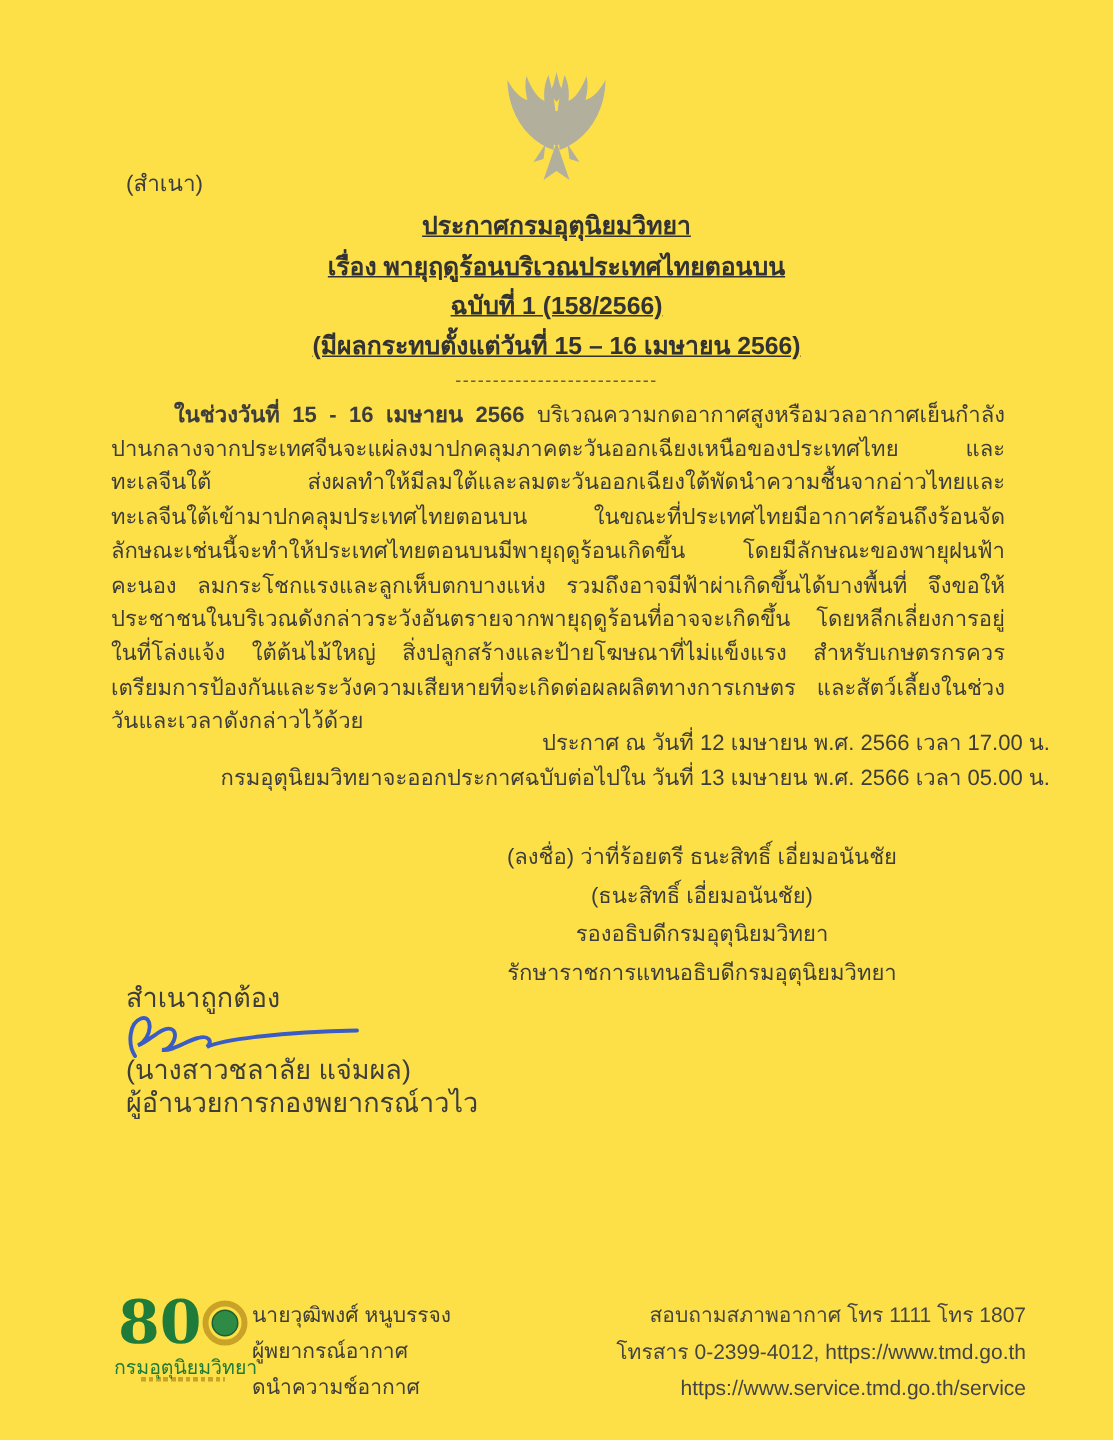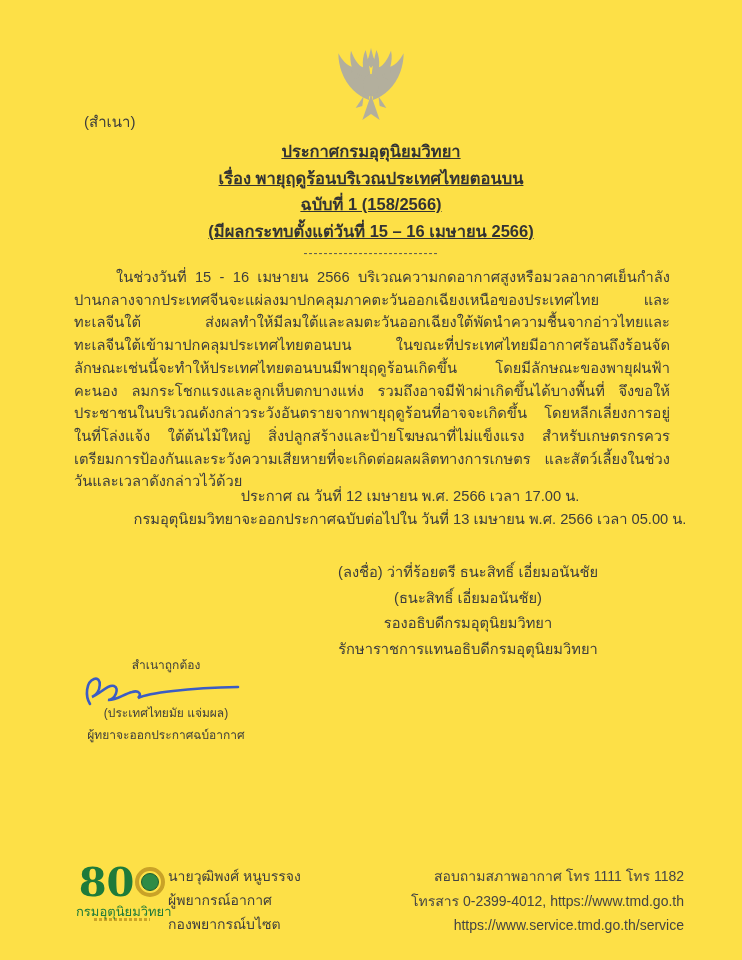--- a/index.html
+++ b/index.html
@@ -24,27 +24,27 @@
   .title-block .tline{line-height:26.5px;text-decoration:underline;}
   .title-sep{font-weight:normal;font-size:12px;letter-spacing:1px;color:#555;line-height:18px;}
   
   .body-block{position:absolute;left:74px;top:266px;width:596px;font-size:14.7px;}
   .body-block p{
     margin:0 0 12px 0;
     text-indent:42px;
     text-align:justify;
     line-height:22.7px;
   }
-  .body-block .lead{font-weight:normal;}
+  .body-block .lead{font-weight:bold;}
   
-  .issued-block{position:absolute;left:120px;top:485px;width:580px;text-align:center;font-size:14.7px;line-height:23px;}
+  .issued-block{position:absolute;left:120px;top:485px;width:580px;text-align:right;font-size:14.7px;line-height:23px;}
   
   .sign-block{position:absolute;left:170px;top:560px;width:596px;text-align:center;font-size:14.7px;line-height:25.5px;}
   
-  .certify-block{position:absolute;left:84px;top:654px;font-size:12px;line-height:22px;text-align:center;}
+  .certify-block{position:absolute;left:84px;top:654px;font-size:18px;line-height:22px;}
   .certify-sig{display:block;margin:-2px 0 -6px -6px;}
   
   .footer-logo{position:absolute;left:76px;top:860px;width:92px;height:76px;text-align:center;}
   .logo-row{display:flex;align-items:center;justify-content:center;gap:1px;height:44px;}
   .logo-eight{font-size:40px;font-weight:bold;color:#1e7b3a;line-height:40px;font-family:"DejaVu Serif","Liberation Serif",serif;}
   .logo-zero{
     width:30px;height:30px;border-radius:50%;
     border:4px solid #c9a227;box-sizing:border-box;
     display:flex;align-items:center;justify-content:center;
   }
@@ -108,40 +108,40 @@
     <div>(ธนะสิทธิ์ เอี่ยมอนันชัย)</div>
     <div>รองอธิบดีกรมอุตุนิยมวิทยา</div>
     <div>รักษาราชการแทนอธิบดีกรมอุตุนิยมวิทยา</div>
   </div>
 
   <div class="certify-block">
     <div>สำเนาถูกต้อง</div>
     <svg class="certify-sig" width="170" height="34" viewBox="0 0 170 34" aria-hidden="true">
       <path d="M12 30 C7 22 8 8 16 5 C24 2 24 18 14 23 C22 20 30 10 36 12 C42 14 37 26 30 26 C37 27 46 20 54 18 C61 16 64 20 60 24 C70 19 110 14 160 13" fill="none" stroke="#3b5cc4" stroke-width="2.6" stroke-linecap="round"></path>
     </svg>
-    <div>(ประเทศไทยมัย แจ่มผล)</div>
-    <div>ผู้ทยาจะออกประกาศฉบ์อากาศ</div>
+    <div>(นางสาวชลาลัย แจ่มผล)</div>
+    <div>ผู้อำนวยการกองพยากรณ์าวไว</div>
   </div>
 
   <div class="footer-logo">
     <div class="logo-row">
       <span class="logo-eight">80</span>
       <span class="logo-zero">
           <span class="logo-zero-inner"></span>
         </span>
     </div>
     <div class="logo-org">กรมอุตุนิยมวิทยา</div>
     <div class="logo-subline"></div>
   </div>
 
   <div class="forecaster-block">
     <div>นายวุฒิพงศ์ หนูบรรจง</div>
     <div>ผู้พยากรณ์อากาศ</div>
-    <div>กองพยากรณ์บไซต</div>
+    <div>ดนำความช์อากาศ</div>
   </div>
 
   <div class="contact-block">
-    <div>สอบถามสภาพอากาศ โทร 1111 โทร 1182</div>
+    <div>สอบถามสภาพอากาศ โทร 1111 โทร 1807</div>
     <div>โทรสาร 0-2399-4012, https://www.tmd.go.th</div>
     <div>https://www.service.tmd.go.th/service</div>
   </div>
 
 </div>
 
 </body></html>

